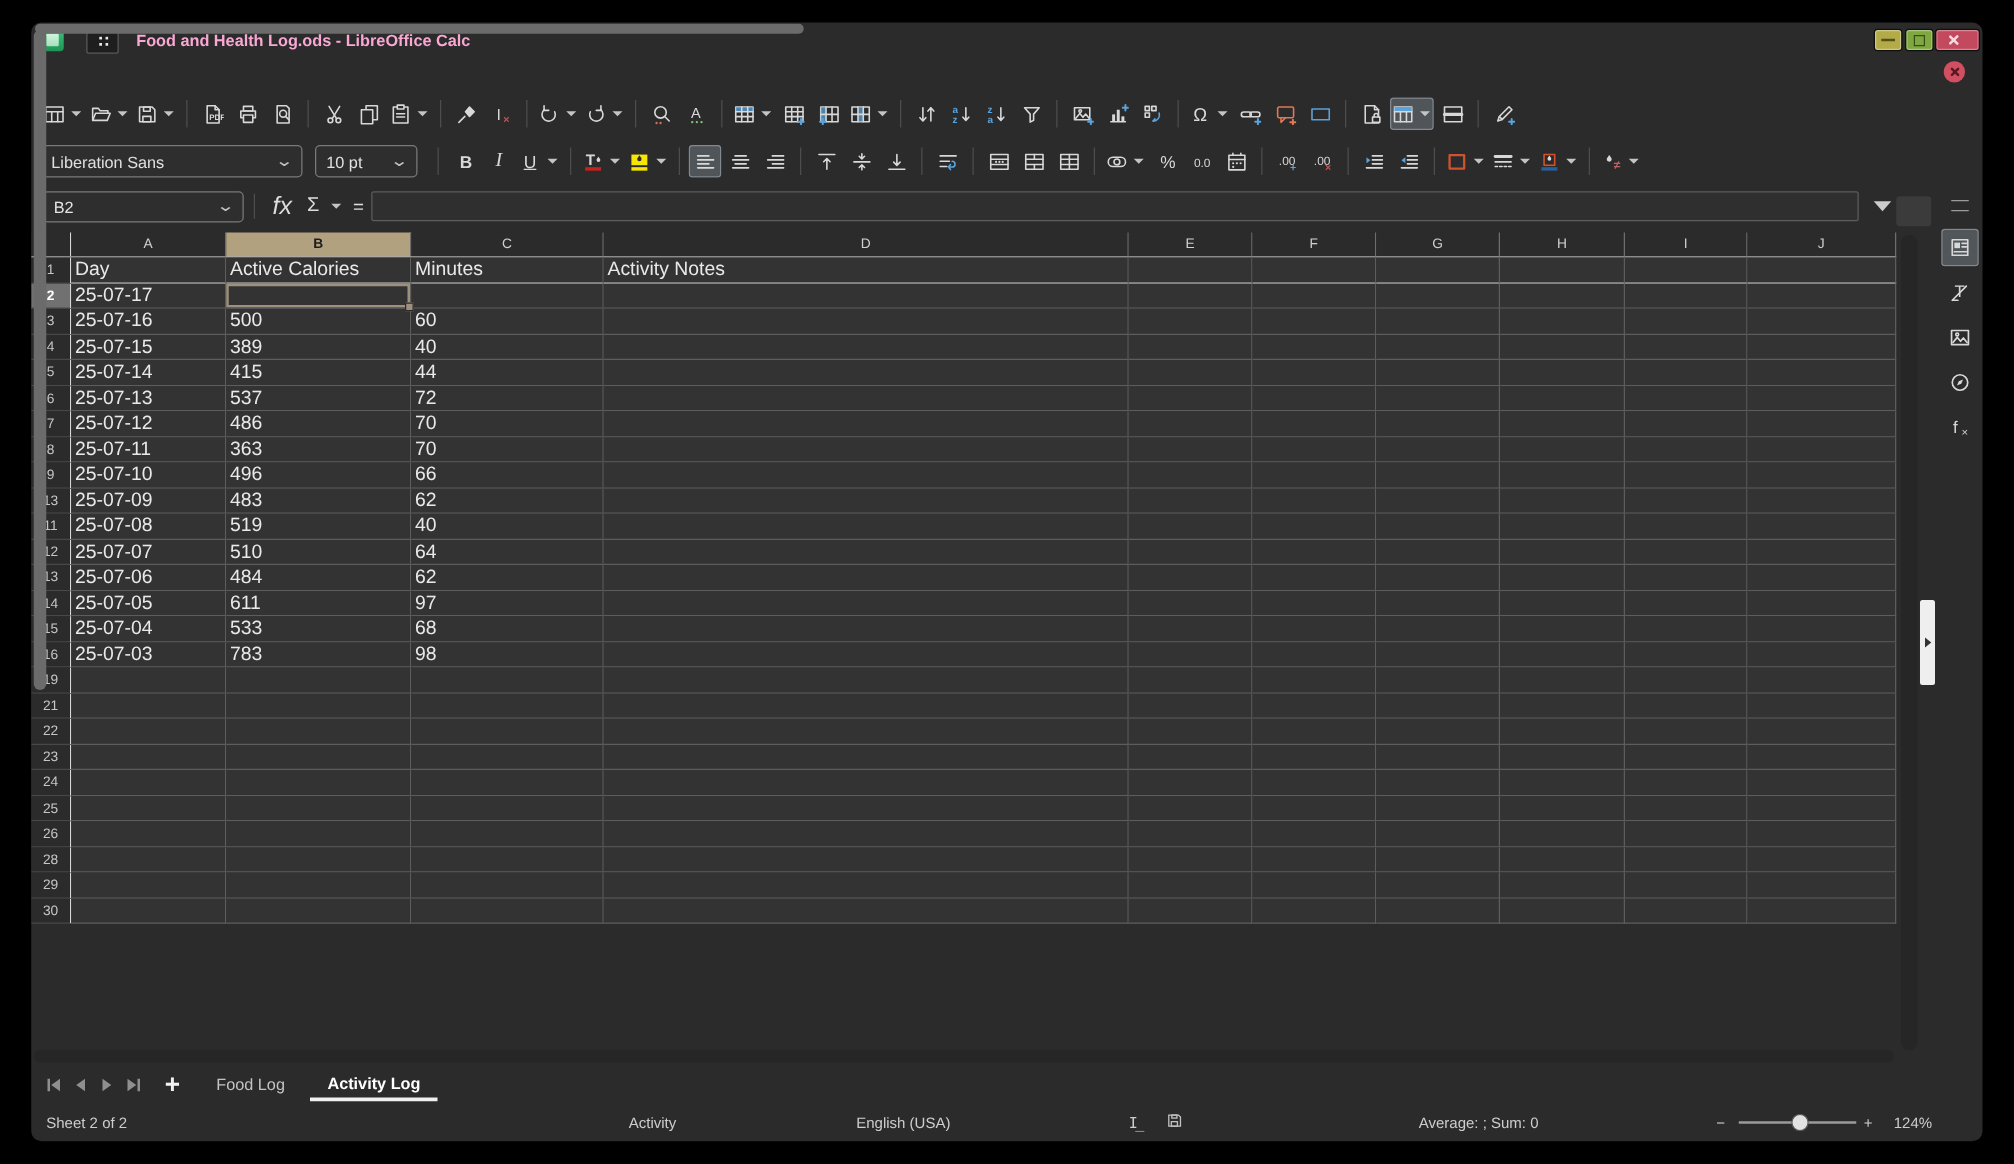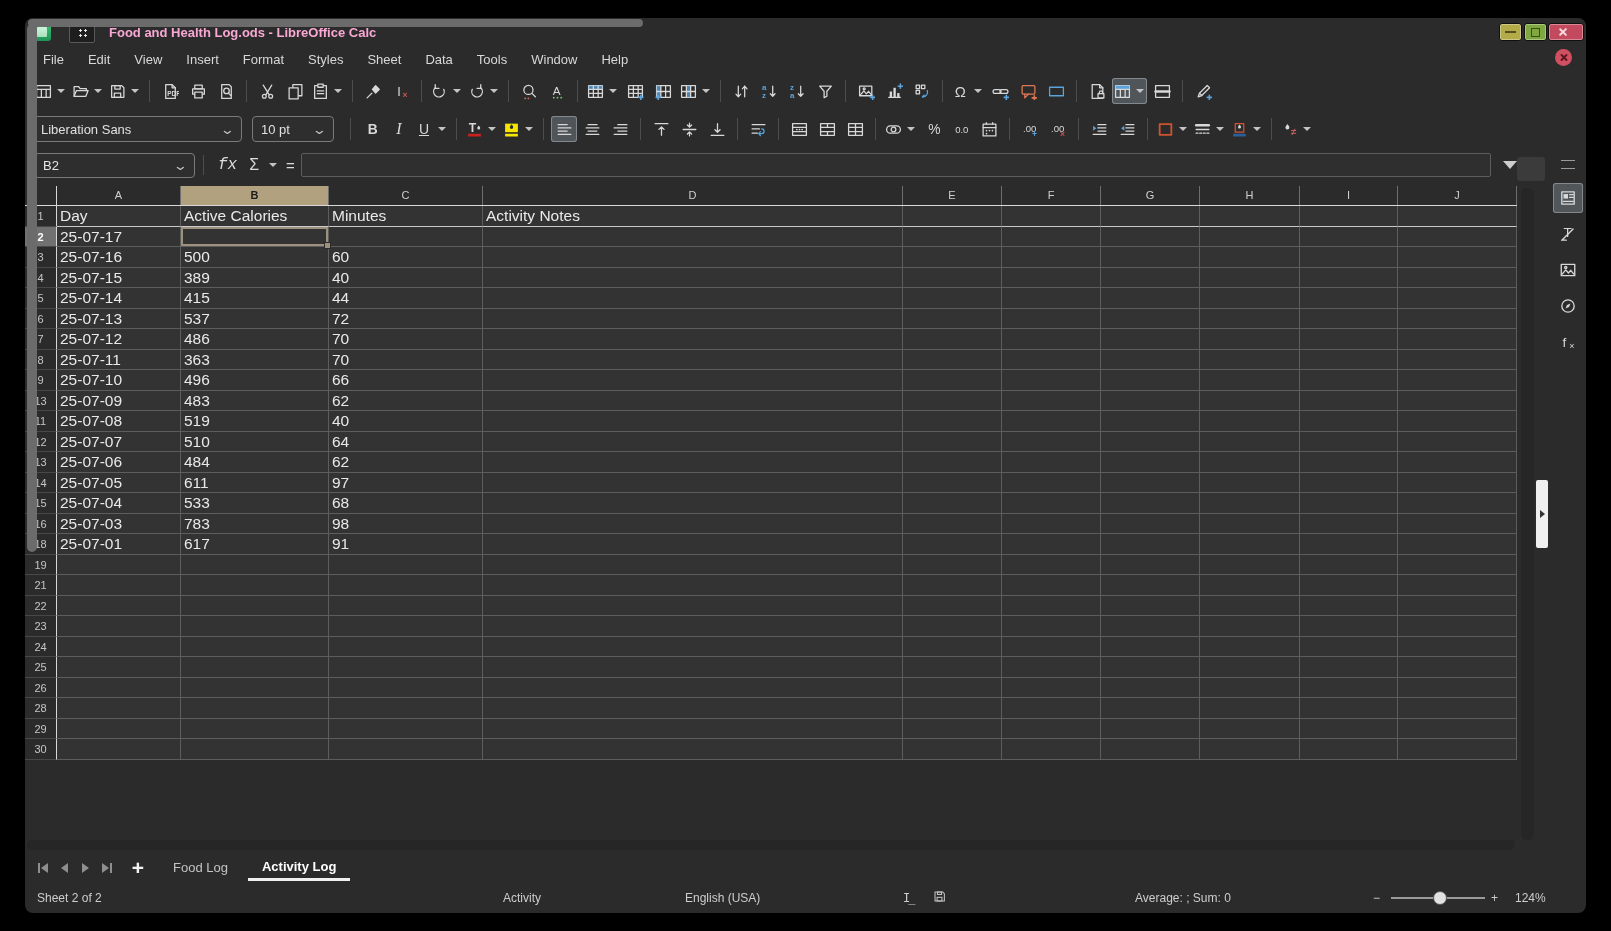--- a/index.html
+++ b/index.html
@@ -49,21 +49,21 @@
   .combo{height:24px;border:1px solid #7a7a7a;border-radius:4px;display:flex;align-items:center;
     padding:0 8px;margin-right:10px;color:#e0e0e0;font-size:13px;justify-content:space-between;background:#2e2e2e;}
   .combo .chev{color:#c0c0c0;font-size:13px;margin-left:8px;transform:scaleX(1.4);}
   
   #formulabar{position:absolute;left:0;top:130px;width:1530px;height:34px;display:flex;align-items:center;padding-left:9px;}
   #name-box{width:143px;height:23px;border:1px solid #7a7a7a;border-radius:4px;background:#2e2e2e;
     display:flex;align-items:center;justify-content:space-between;padding:0 8px;color:#e6e6e6;font-size:13px;}
   #name-box .chev{color:#c0c0c0;font-size:13px;transform:scaleX(1.4);}
   .fbar-sep{width:1px;height:20px;background:#4d4d4d;margin:0 8px;}
   .fbar-btn{color:#dcdcdc;font-size:14px;padding:0 6px;display:flex;align-items:center;}
-  #fx-label{font-style:italic;font-family:Liberation Mono, monospace;font-size:16px;}
+  #fx-label{font-style:italic;font-family:Liberation Sans, sans-serif;font-size:20px;}
   #sum-label{font-size:16px;}
   #eq-label{font-size:15px;}
   #formula-input{flex:0 0 auto;width:1180px;height:22px;border:1px solid #5d5d5d;border-radius:2px;
     background:#2f2f2f;color:#e6e6e6;font-size:13px;padding:0 4px;line-height:22px;}
   #fbar-expand{width:0;height:0;border-left:7px solid transparent;border-right:7px solid transparent;
     border-top:8px solid #cdcdcd;margin-left:12px;}
   #fbar-corner{position:absolute;left:1492px;top:139px;width:28px;height:24px;background:#3b3b3b;border-radius:3px;}
   
   #grid{position:absolute;left:0;top:168px;width:1492px;}
   #colheaders{display:flex;border-bottom:1px solid #d8d8d8;height:19px;}
@@ -121,33 +121,20 @@
     <div id="app-icon"></div>
     <div id="grip-btn">
         <div class="grip-dots"></div>
       </div>
     <div id="title-text">Food and Health Log.ods - LibreOffice Calc</div>
     <div class="winbtn" id="btn-min"></div>
     <div class="winbtn" id="btn-max"></div>
     <div class="winbtn" id="btn-close"></div>
   </div>
 
-  <div id="menubar">
-      <div class="menu-item">File</div>
-      <div class="menu-item">Edit</div>
-      <div class="menu-item">View</div>
-      <div class="menu-item">Insert</div>
-      <div class="menu-item">Format</div>
-      <div class="menu-item">Styles</div>
-      <div class="menu-item">Sheet</div>
-      <div class="menu-item">Data</div>
-      <div class="menu-item">Tools</div>
-      <div class="menu-item">Window</div>
-      <div class="menu-item">Help</div>
-    </div>
   <div id="doc-close"></div>
 
   <div class="toolbar" id="toolbar-standard">
       <div class="tbtn">
         <span class="ticon">
           <svg viewBox="0 0 16 16" width="17" height="17" fill="none" stroke="#d8d8d8" stroke-width="1.2" stroke-linecap="round" stroke-linejoin="round">
             <rect x="1.5" y="2.5" width="13" height="11"></rect>
             <path d="M1.5 6 h13 M6 6 v7.5 M10.5 6 v7.5"></path>
           </svg>
         </span>
@@ -938,33 +925,20 @@
           <div class="cell" style="width: 154px;">98</div>
           <div class="cell" style="width: 420px;"></div>
           <div class="cell" style="width: 99px;"></div>
           <div class="cell" style="width: 99px;"></div>
           <div class="cell" style="width: 99px;"></div>
           <div class="cell" style="width: 100px;"></div>
           <div class="cell" style="width: 98px;"></div>
           <div class="cell" style="width: 119px;"></div>
         </div>
         <div class="grow">
-          <div class="rowhdr">18</div>
-          <div class="cell" style="width: 124px;">25-07-01</div>
-          <div class="cell" style="width: 148px;">617</div>
-          <div class="cell" style="width: 154px;">91</div>
-          <div class="cell" style="width: 420px;"></div>
-          <div class="cell" style="width: 99px;"></div>
-          <div class="cell" style="width: 99px;"></div>
-          <div class="cell" style="width: 99px;"></div>
-          <div class="cell" style="width: 100px;"></div>
-          <div class="cell" style="width: 98px;"></div>
-          <div class="cell" style="width: 119px;"></div>
-        </div>
-        <div class="grow">
           <div class="rowhdr">19</div>
           <div class="cell" style="width: 124px;"></div>
           <div class="cell" style="width: 148px;"></div>
           <div class="cell" style="width: 154px;"></div>
           <div class="cell" style="width: 420px;"></div>
           <div class="cell" style="width: 99px;"></div>
           <div class="cell" style="width: 99px;"></div>
           <div class="cell" style="width: 99px;"></div>
           <div class="cell" style="width: 100px;"></div>
           <div class="cell" style="width: 98px;"></div>

